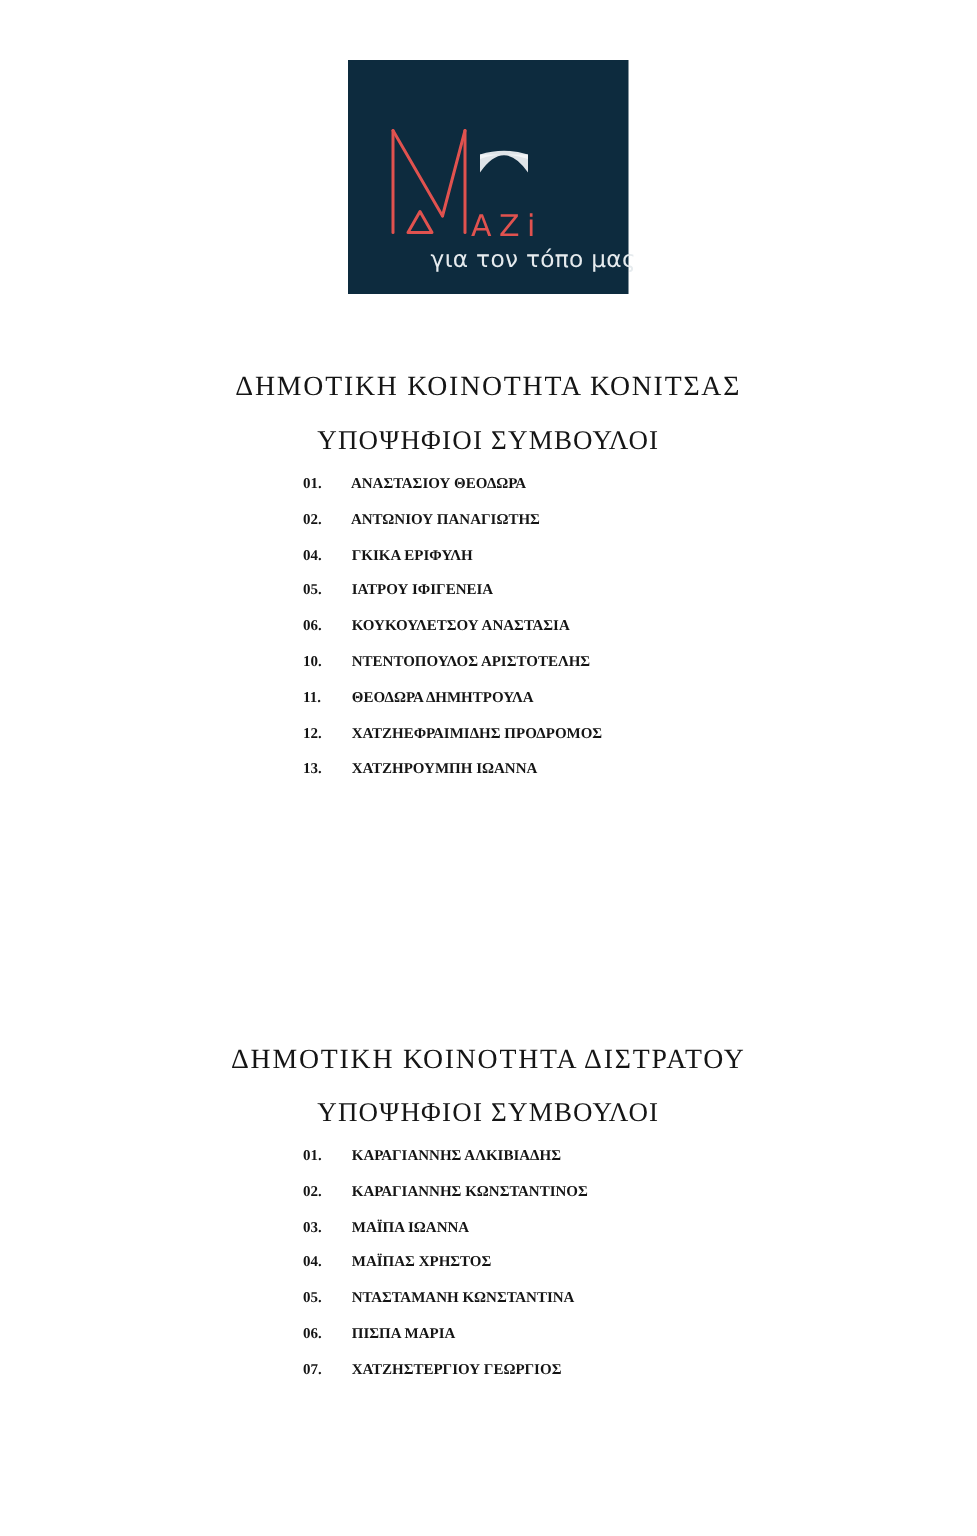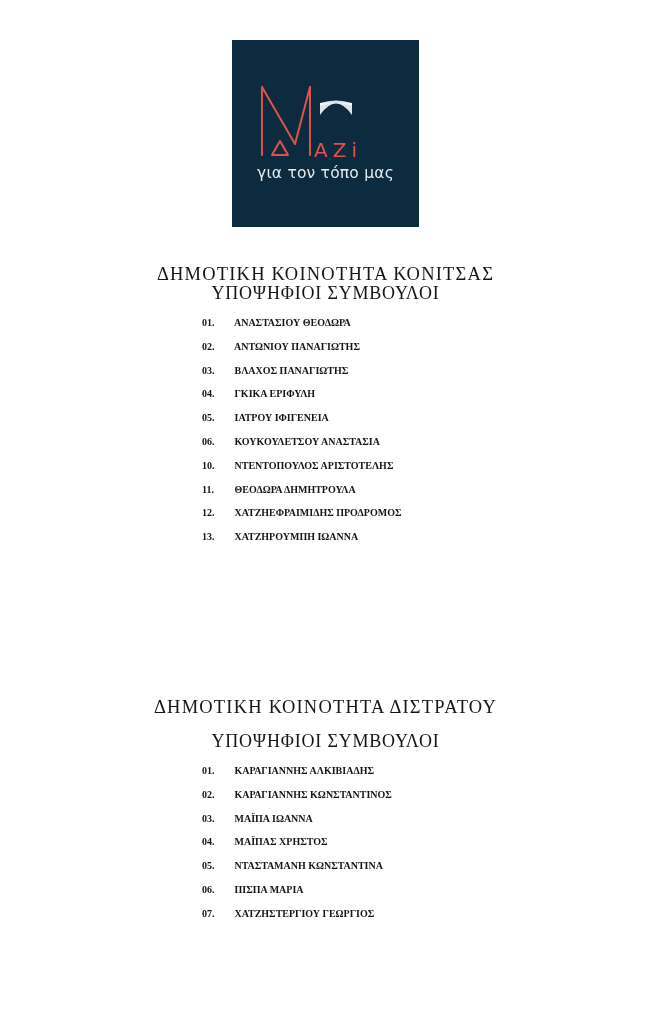--- a/index.html
+++ b/index.html
@@ -13,34 +13,35 @@
       position: relative;
       overflow: hidden;
       font-family: "Liberation Serif", "DejaVu Serif", serif;
       color: #111111;
     }
     .logo {
       position: absolute;
       left: 232px;
       top: 40px;
       width: 187px;
-      height: 187px;
+      height: 156px;
       background: #0d2b3e;
     }
     .logo svg { position: absolute; left: 0; top: 0; }
     .logo-tagline {
       position: absolute;
       left: 0;
       width: 187px;
       top: 124px;
       text-align: center;
       color: #e6ebee;
       font-family: "DejaVu Sans", sans-serif;
       font-size: 15.5px;
       letter-spacing: 0.2px;
+      padding-left: 30px;
     }
     .logo-azi {
       position: absolute;
       left: 82px;
       top: 98px;
       color: #e0524f;
       font-family: "DejaVu Sans", sans-serif;
       font-size: 20px;
       letter-spacing: 5px;
     }
@@ -96,26 +97,25 @@
       <polyline points="40,115 48,101 56,115 40,115"></polyline>
     </g>
 
     <path d="M88 63 L88 75 Q104 52 120 75 L120 63 Q104 58 88 63 Z" fill="#dfe4e8"></path>
     <path d="M88 63 L120 63 L120 66 Q104 60 88 66 Z" fill="#ffffff" opacity="0.6"></path>
   </svg>
   <div class="logo-azi">AZi</div>
   <div class="logo-tagline">για τον τόπο μας</div>
 </div>
 
-<div class="section-title" style="top:248px;margin-top:16px;">ΔΗΜΟΤΙΚΗ ΚΟΙΝΟΤΗΤΑ ΚΟΝΙΤΣΑΣ</div>
+<div class="section-title" style="top:248px;">ΔΗΜΟΤΙΚΗ ΚΟΙΝΟΤΗΤΑ ΚΟΝΙΤΣΑΣ</div>
 <div class="section-subtitle" style="top:283px;">ΥΠΟΨΗΦΙΟΙ ΣΥΜΒΟΥΛΟΙ</div>
 <ul class="list" style="top:317px;">
   <li><span class="num">01.</span> <span>ΑΝΑΣΤΑΣΙΟΥ ΘΕΟΔΩΡΑ</span></li>
   <li><span class="num">02.</span> <span>ΑΝΤΩΝΙΟΥ ΠΑΝΑΓΙΩΤΗΣ</span></li>
-  <li><span class="num">03.</span> <span>ΒΛΑΧΟΣ ΠΑΝΑΓΙΩΤΗΣ</span></li>
   <li><span class="num">04.</span> <span>ΓΚΙΚΑ ΕΡΙΦΥΛΗ</span></li>
   <li><span class="num">05.</span> <span>ΙΑΤΡΟΥ ΙΦΙΓΕΝΕΙΑ</span></li>
   <li><span class="num">06.</span> <span>ΚΟΥΚΟΥΛΕΤΣΟΥ ΑΝΑΣΤΑΣΙΑ</span></li>
   <li><span class="num">10.</span> <span>ΝΤΕΝΤΟΠΟΥΛΟΣ ΑΡΙΣΤΟΤΕΛΗΣ</span></li>
   <li><span class="num">11.</span> <span>ΘΕΟΔΩΡΑ ΔΗΜΗΤΡΟΥΛΑ</span></li>
   <li><span class="num">12.</span> <span>ΧΑΤΖΗΕΦΡΑΙΜΙΔΗΣ ΠΡΟΔΡΟΜΟΣ</span></li>
   <li><span class="num">13.</span> <span>ΧΑΤΖΗΡΟΥΜΠΗ ΙΩΑΝΝΑ</span></li>
 </ul>
 
 <div class="section-title" style="top:697px;">ΔΗΜΟΤΙΚΗ ΚΟΙΝΟΤΗΤΑ ΔΙΣΤΡΑΤΟΥ</div>

